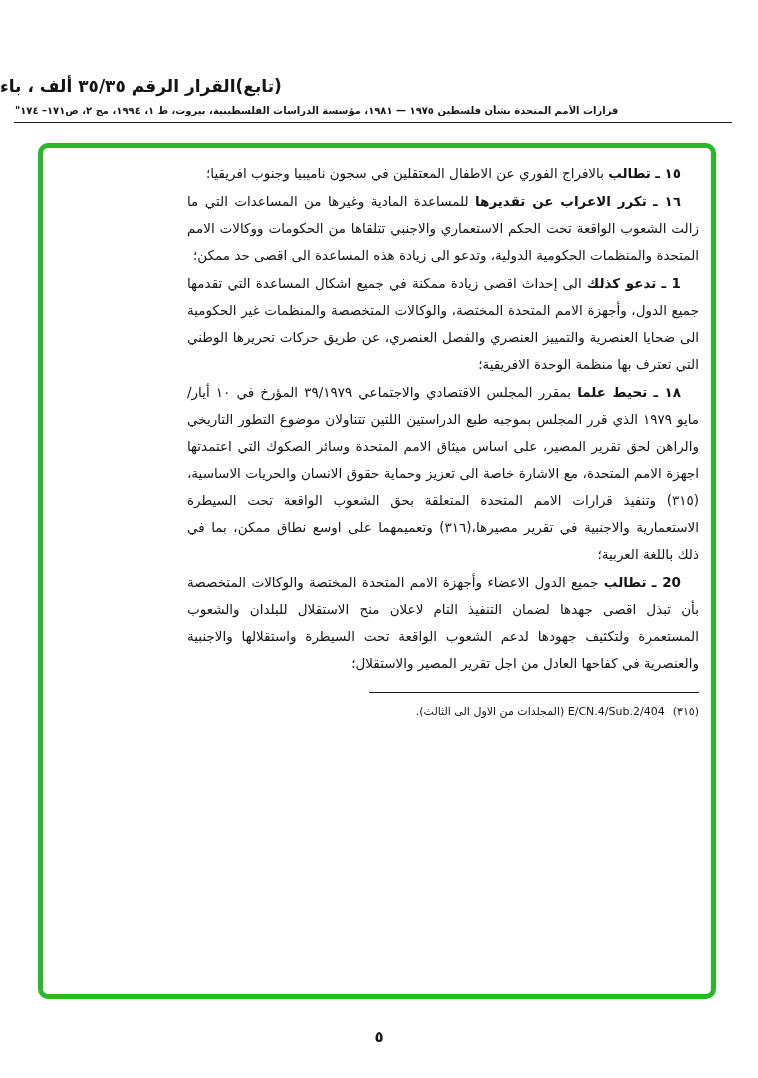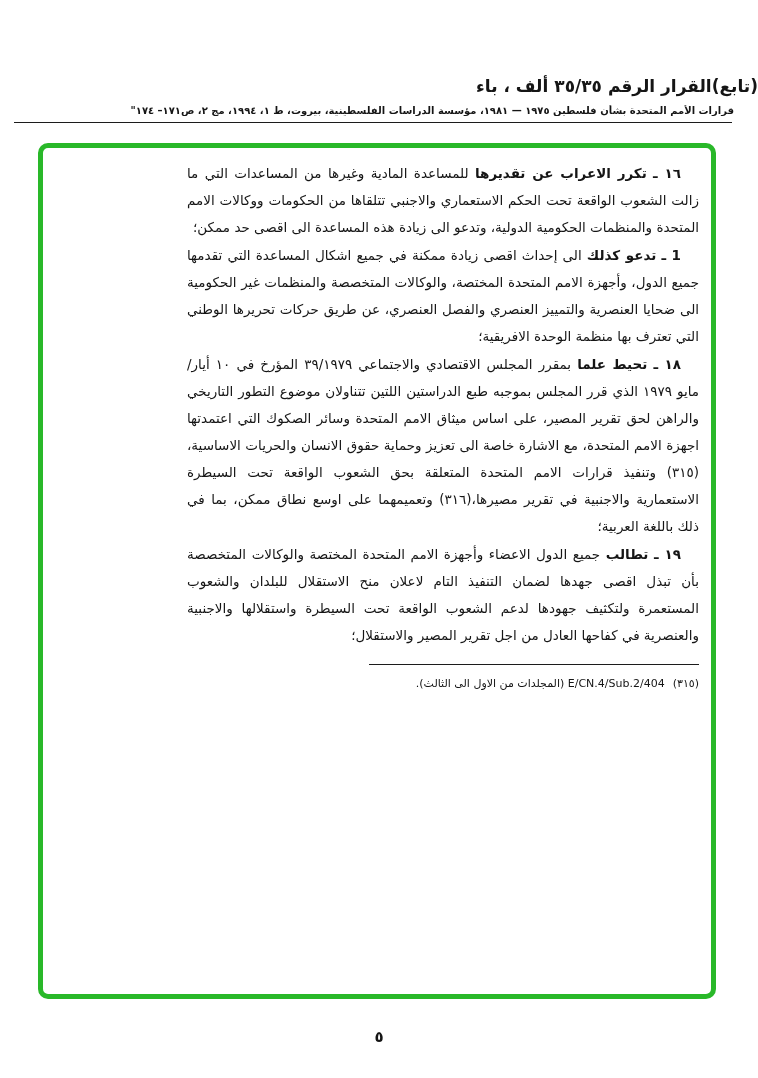--- a/index.html
+++ b/index.html
@@ -2,23 +2,23 @@
 <html lang="ar" style="--green: #29b829; --ink: #151515;"><head>
 <meta charset="utf-8">
 <style>
   :root { --green: #29b829; --ink: #151515; }
   html, body { margin: 0; padding: 0; background: #ffffff; }
   body {
     width: 758px; height: 1078px; position: relative;
     font-family: "DejaVu Sans", sans-serif;
     color: var(--ink);
   }
-  .header { position: absolute; top: 76px; left: 0; right: 0; text-align: right; direction: rtl; }
+  .header { position: absolute; top: 76px; left: 0; right: 0; text-align: left; direction: rtl; }
   .title { font-size: 17px; font-weight: bold; letter-spacing: 0; }
-  .citation { font-size: 10px; font-weight: 600; margin-top: 9px; padding: 0 24px; white-space: nowrap; overflow: hidden; }
+  .citation { font-size: 10px; font-weight: 600; margin-top: 9px; padding: 0 15px; white-space: nowrap; overflow: hidden; }
   .header-rule { height: 1px; background: #1c1c1c; margin: 6px 26px 0 14px; }
 
   .green-box {
     position: absolute; left: 38px; top: 143px;
     width: 678px; height: 856px; box-sizing: border-box;
     border: 5px solid var(--green); border-radius: 10px;
     background: #fff;
   }
   .text-col {
     position: absolute; top: 12px; right: 12px; width: 512px;
@@ -47,41 +47,46 @@
 
   <div class="header">
     <div class="title">(تابع)القرار الرقم  ٣٥/٣٥ ألف ، باء</div>
     <div class="citation">قرارات الأمم المتحدة بشأن فلسطين ١٩٧٥ — ١٩٨١، مؤسسة الدراسات الفلسطينية، بيروت، ط ١، ١٩٩٤، مج ٢، ص١٧١– ١٧٤"</div>
     <div class="header-rule"></div>
   </div>
 
   <div class="green-box">
     <div class="text-col">
 
+      <p class="para">
+        <span class="pnum">١٥ ـ</span>
+        <span class="plead">تطالب</span>
+        <span class="ptext">بالافراج الفوري عن الاطفال المعتقلين في سجون ناميبيا وجنوب افريقيا؛</span>
+      </p>
 
       <p class="para">
         <span class="pnum">١٦ ـ</span>
         <span class="plead">تكرر الاعراب عن تقديرها</span>
         <span class="ptext">للمساعدة المادية وغيرها من المساعدات التي ما زالت الشعوب الواقعة تحت الحكم الاستعماري والاجنبي تتلقاها من الحكومات ووكالات الامم المتحدة والمنظمات الحكومية الدولية، وتدعو الى زيادة هذه المساعدة الى اقصى حد ممكن؛</span>
       </p>
 
       <p class="para">
         <span class="pnum">1 ـ</span>
         <span class="plead">تدعو كذلك</span>
         <span class="ptext">الى إحداث اقصى زيادة ممكنة في جميع اشكال المساعدة التي تقدمها جميع الدول، وأجهزة الامم المتحدة المختصة، والوكالات المتخصصة والمنظمات غير الحكومية الى ضحايا العنصرية والتمييز العنصري والفصل العنصري، عن طريق حركات تحريرها الوطني التي تعترف بها منظمة الوحدة الافريقية؛</span>
       </p>
 
       <p class="para">
         <span class="pnum">١٨ ـ</span>
         <span class="plead">تحيط علما</span>
         <span class="ptext">بمقرر المجلس الاقتصادي والاجتماعي ٣٩/١٩٧٩ المؤرخ في ١٠ أيار/مايو ١٩٧٩ الذي قرر المجلس بموجبه طبع الدراستين اللتين تتناولان موضوع التطور التاريخي والراهن لحق تقرير المصير، على اساس ميثاق الامم المتحدة وسائر الصكوك التي اعتمدتها اجهزة الامم المتحدة، مع الاشارة خاصة الى تعزيز وحماية حقوق الانسان والحريات الاساسية،(٣١٥) وتنفيذ قرارات الامم المتحدة المتعلقة بحق الشعوب الواقعة تحت السيطرة الاستعمارية والاجنبية في تقرير مصيرها،(٣١٦) وتعميمهما على اوسع نطاق ممكن، بما في ذلك باللغة العربية؛</span>
       </p>
 
       <p class="para">
-        <span class="pnum">١٩ ـ</span>
+        <span class="pnum">20 ـ</span>
         <span class="plead">تطالب</span>
         <span class="ptext">جميع الدول الاعضاء وأجهزة الامم المتحدة المختصة والوكالات المتخصصة بأن تبذل اقصى جهدها لضمان التنفيذ التام لاعلان منح الاستقلال للبلدان والشعوب المستعمرة ولتكثيف جهودها لدعم الشعوب الواقعة تحت السيطرة واستقلالها والاجنبية والعنصرية في كفاحها العادل من اجل تقرير المصير والاستقلال؛</span>
       </p>
 
 
       <div class="footnote-sep"></div>
 
       <div class="footnotes">
         <div class="footnote">
           <span class="fn-marker">(٣١٥)</span><span class="fn-text">E/CN.4/Sub.2/404 (المجلدات من الاول الى الثالث).</span>

